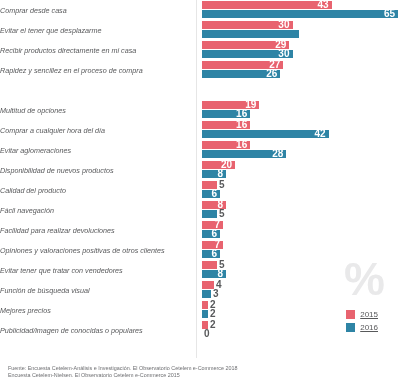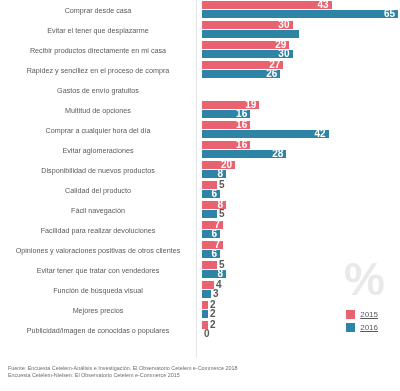--- a/index.html
+++ b/index.html
@@ -17,27 +17,28 @@
     width:400px;height:358px;
   }
   .row{
     display:flex;
     align-items:center;
     height:20px;
     margin-bottom:0px;
   }
   .cat-label{
     width:196px;
-    text-align:center;
+    text-align:left;
     padding-right:6px;
     font-size:7.2px;
     line-height:9px;
     color:#58595b;
     white-space:nowrap;
     overflow:hidden;
+    font-style:italic;
   }
   .bars{
     position:relative;
     width:198px;
     height:20px;
   }
   .bar{
     position:absolute;
     left:0;
     height:8px;
@@ -139,21 +140,20 @@
       <div class="row">
         <div class="cat-label">Rapidez y sencillez en el proceso de compra</div>
         <div class="bars">
           <div class="bar s2015" style="width: 81.4px;"></div>
           <div class="vlabel s2015" style="left: 78.4154px; transform: translateX(-100%);">27</div>
           <div class="bar s2016" style="width: 78.4px;"></div>
           <div class="vlabel s2016" style="left: 75.4px; transform: translateX(-100%);">26</div>
         </div>
       </div>
       <div class="row">
-        <div class="cat-label">Gastos de envío gratuitos</div>
       </div>
       <div class="row">
         <div class="cat-label">Multitud de opciones</div>
         <div class="bars">
           <div class="bar s2015" style="width: 57.3px;"></div>
           <div class="vlabel s2015" style="left: 54.2923px; transform: translateX(-100%);">19</div>
           <div class="bar s2016" style="width: 48.2px;"></div>
           <div class="vlabel s2016" style="left: 45.2462px; transform: translateX(-100%);">16</div>
         </div>
       </div>

